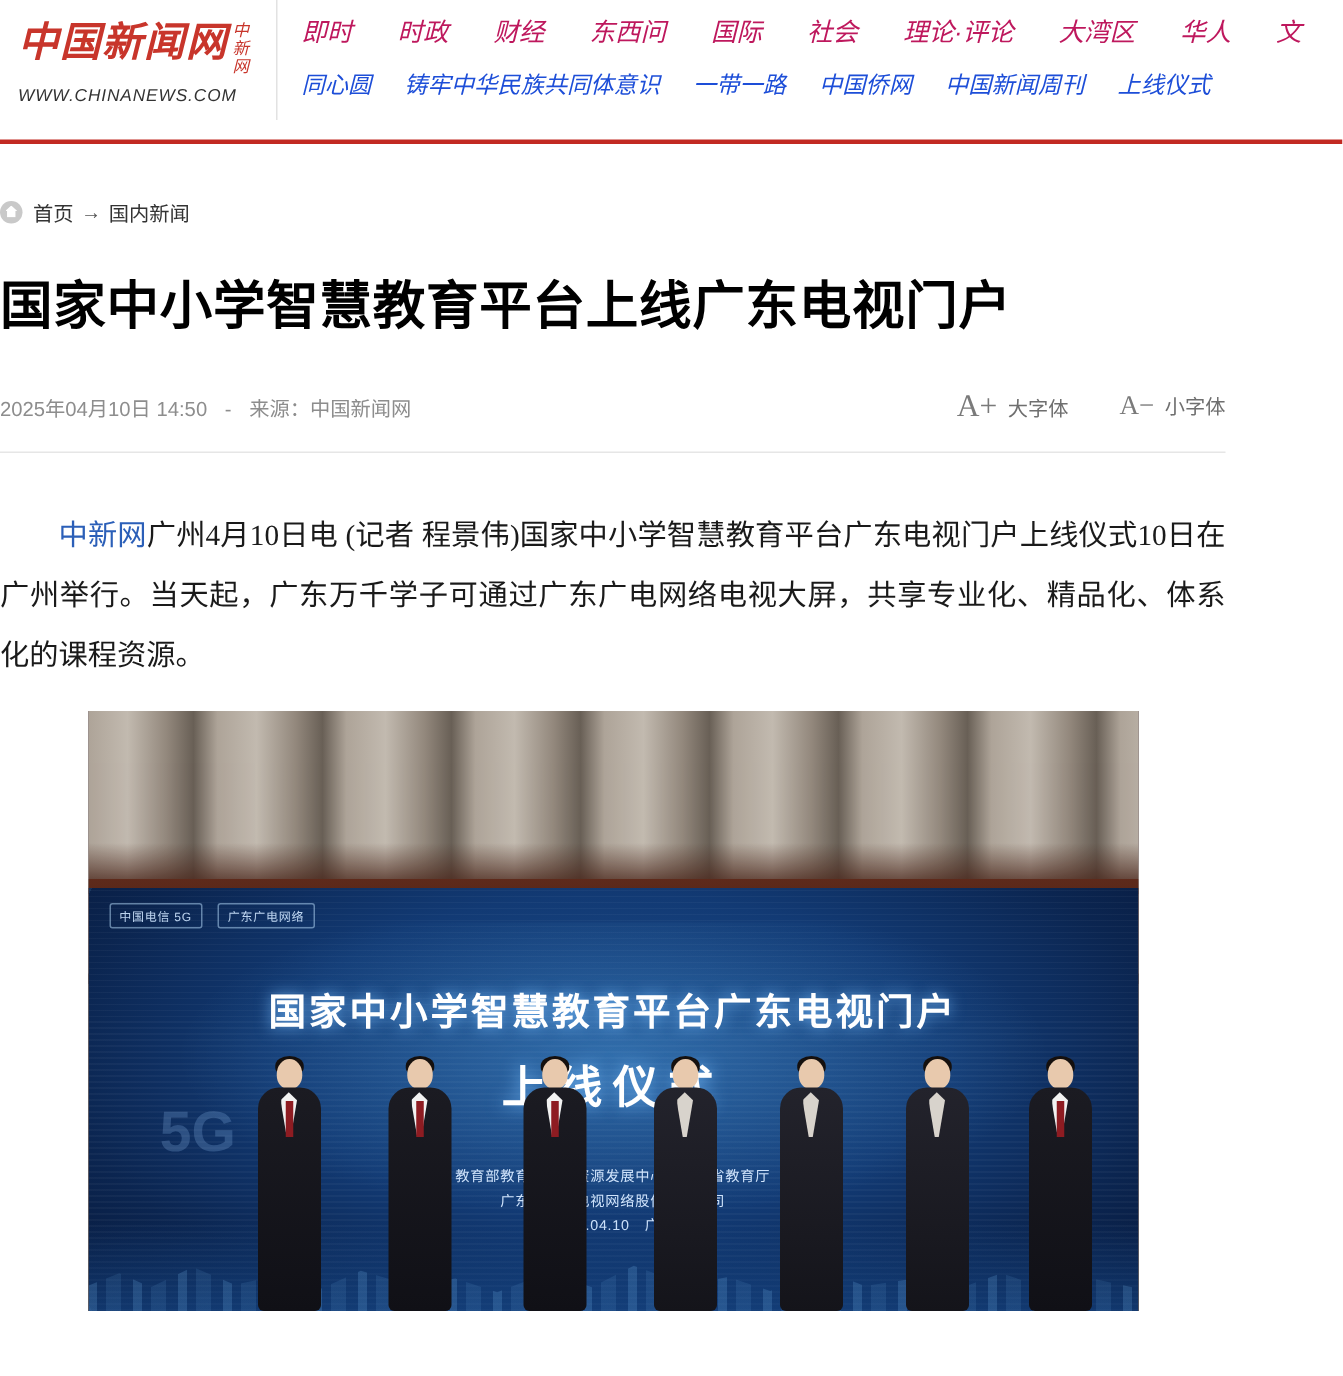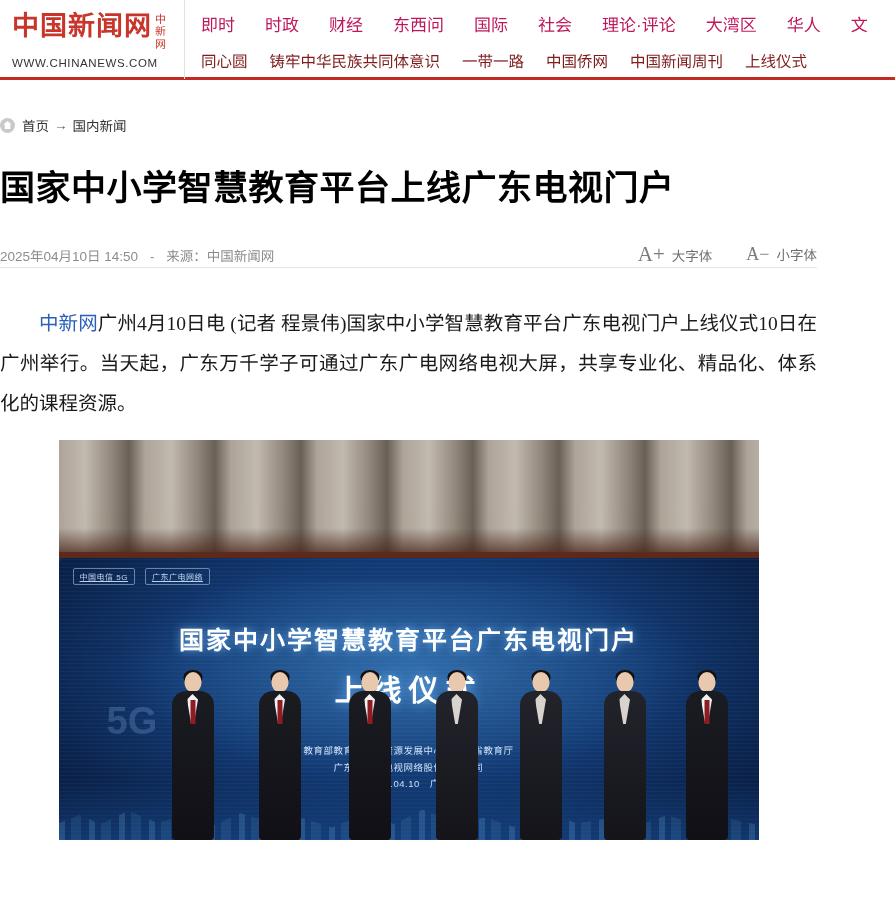--- a/index.html
+++ b/index.html
@@ -10,23 +10,24 @@
     font-family: "Liberation Sans", "DejaVu Sans", sans-serif;
   }
   body { overflow-x: hidden; }
 
   
   .site-header {
     position: relative;
     width: 895px;
     background: #ffffff;
     border-bottom: 3px solid #c22a22;
-    height: 80px;
-    display: flex;
-    align-items: center;
+    height: 96px;
+    display: flex;
+    align-items: flex-start;
+    font-style: italic;
   }
   .logo-block {
     width: 185px;
     flex: 0 0 185px;
     border-right: 1px solid #e2e2e2;
     padding: 14px 10px 10px 12px;
     display: flex;
     flex-direction: column;
     justify-content: center;
   }
@@ -74,21 +75,21 @@
   .nav-item {
     font-size: 17px;
     color: #be185d;
     margin-right: 30px;
     text-decoration: none;
     line-height: 24px;
   }
   .nav-row.row2 .nav-item {
     font-size: 15.5px;
     margin-right: 22px;
-    color: #7f1d1d;
+    color: #1d4ed8;
   }
 
   
   .page {
     width: 744px;
     background: #ffffff;
   }
   .content-wrap {
     width: 817px;
     margin: 0 auto;
@@ -168,20 +169,21 @@
     margin: 22px 0 0 0;
     letter-spacing: 0.5px;
   }
 
   
   .meta-bar {
     display: flex;
     align-items: center;
     justify-content: space-between;
     margin-top: 30px;
+    padding-bottom: 18px;
     border-bottom: 1px solid #e6e6e6;
   }
   .meta-left {
     font-size: 13.5px;
     color: #8d8d8d;
   }
   .meta-left .sep { margin: 0 8px; }
   .font-ctrl {
     display: flex;
     align-items: center;
@@ -286,21 +288,20 @@
   .led-topbar {
     position:absolute; left: 14px; top: 10px;
     display:flex; align-items:center; gap: 10px;
     font-size: 8px; color: #cfe6ff; opacity: .9;
   }
   .led-topbar .chip {
     padding: 2px 6px;
     border: 1px solid rgba(190,225,255,.55);
     border-radius: 2px;
     letter-spacing: .5px;
-    text-decoration: underline;
   }
   .led-5g {
     position: absolute;
     left: 48px; top: 142px;
     font-size: 38px; font-weight: 700;
     color: rgba(160,205,255,0.22);
     font-family: "Liberation Sans", sans-serif;
   }
   .led-title1 {
     position: absolute;

